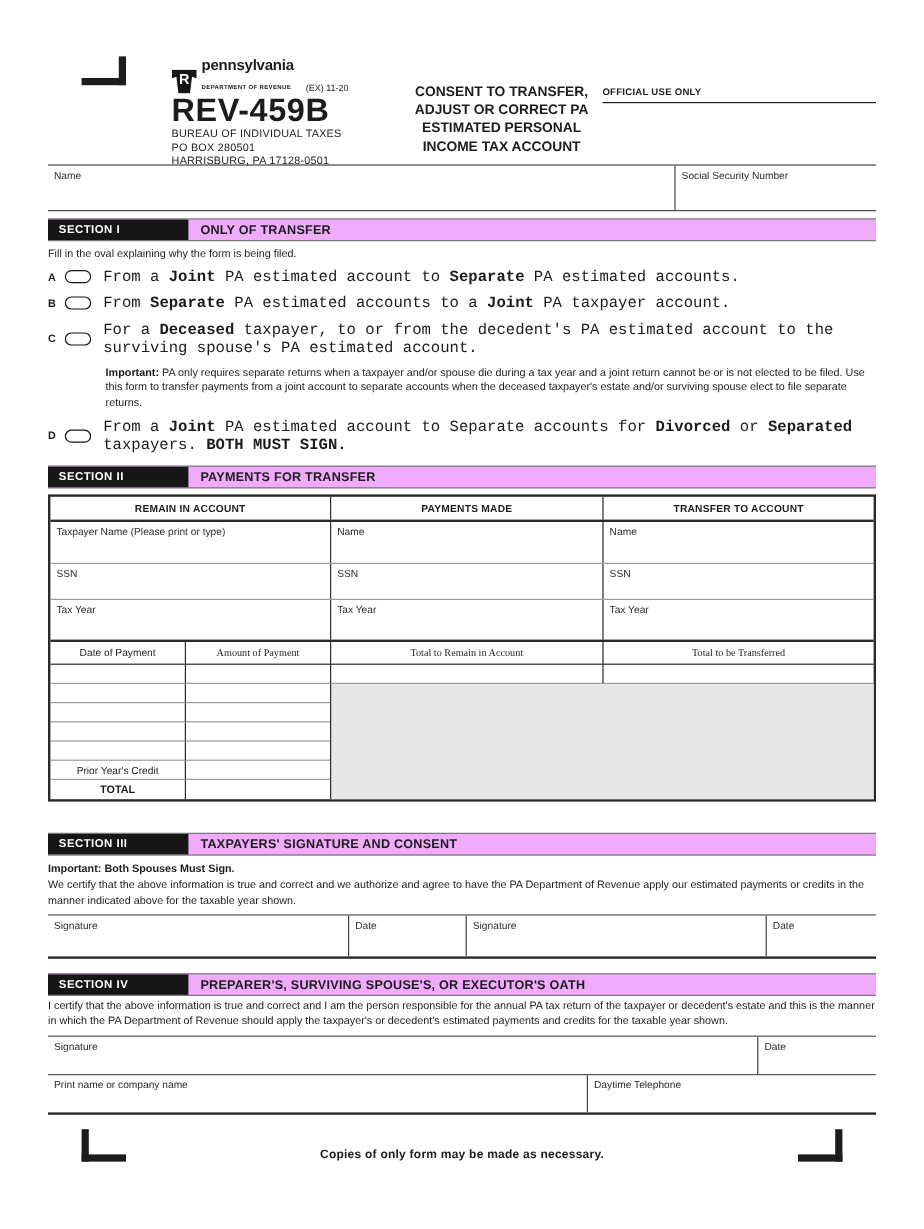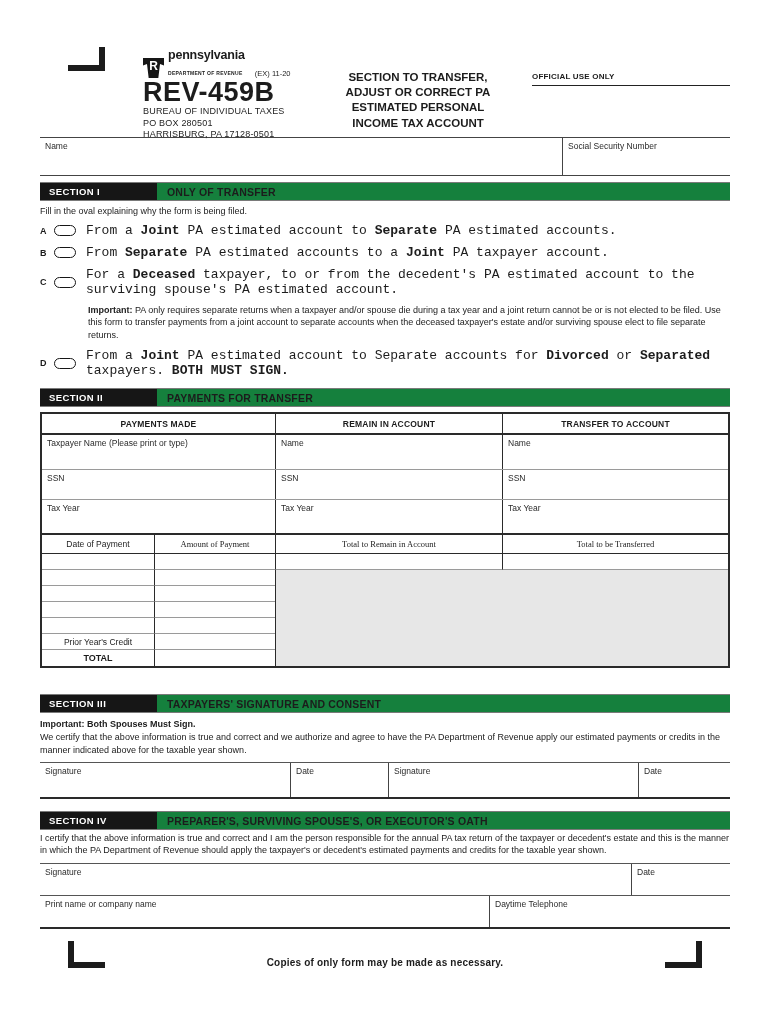--- a/index.html
+++ b/index.html
@@ -23,31 +23,31 @@
     clip-path:polygon(0 5%, 100% 5%, 100% 40%, 81% 33%, 73% 100%, 27% 100%, 19% 33%, 0 40%); }
   .keystone-r { position:absolute; left:50%; top:42%; transform:translate(-50%,-50%); color:#fff; font-weight:bold; font-size:12px; }
   .brand-stack { margin-left:4px; line-height:1; }
   .brand-name { font-weight:bold; font-size:12.5px; letter-spacing:-0.2px; }
   .dept-name { font-size:5px; font-weight:bold; letter-spacing:0.3px; margin-top:1px; }
   .revision { font-size:7.5px; margin-left:10px; padding-bottom:0px; }
   .form-number { font-size:27px; font-weight:bold; line-height:1.05; letter-spacing:0.5px; }
   .addr { font-size:9px; line-height:1.25; letter-spacing:0.2px; }
   .form-title { position:absolute; left:292px; top:24px; width:172px; text-align:center;
     font-weight:bold; font-size:11.5px; line-height:1.32; }
-  .official { position:absolute; left:492px; top:26px; right:0; font-size:8px; font-weight:bold;
+  .official { position:absolute; left:462px; top:26px; right:0; font-size:8px; font-weight:bold;
     letter-spacing:0.2px; border-bottom:1px solid #222; padding-bottom:4px; }
 
   
   .id-row { display:flex; height:39px; border-top:1px solid #444; border-bottom:1px solid #444; box-sizing:border-box; }
   .id-name { width:522px; }
   .id-ssn { flex:1; border-left:1px solid #444; }
   .cell-label { display:block; font-size:8.5px; color:#2a2a2a; padding:3px 5px 0 5px; }
 
   
-  .secbar { display:flex; height:17px; background:#15803d; border-top:1px solid #7a7a7a; border-bottom:1px solid #7a7a7a; box-sizing:content-box; }
+  .secbar { display:flex; height:17px; background:#f0abfc; border-top:1px solid #7a7a7a; border-bottom:1px solid #7a7a7a; box-sizing:content-box; }
   .seclabel { background:#161616; color:#fff; width:108px; display:flex; align-items:center; padding-left:9px;
     font-weight:bold; font-size:9.5px; letter-spacing:0.4px; flex:0 0 auto; }
   .sectitle { display:flex; align-items:center; padding-left:10px; font-weight:bold; font-size:10.5px; letter-spacing:0.2px; }
 
   .instruction { font-size:9px; margin:5px 0 7px 0; }
   .opt { display:flex; align-items:center; margin-bottom:7px; }
   .opt-letter { width:14px; font-weight:bold; font-size:9px; flex:0 0 auto; }
   .oval { display:inline-block; width:20px; height:9px; border:1.7px solid #161616; border-radius:6px; margin-right:10px; flex:0 0 auto; }
   .opt-text { font-size:13px;font-family:Liberation Mono, monospace; }
   .imp-para { margin:0 0 7px 48px; font-size:9px; line-height:1.38; max-width:642px; }
@@ -106,21 +106,21 @@
             <span class="dept-name">DEPARTMENT OF REVENUE</span>
           </span>
           <span class="revision">(EX) 11-20</span>
         </div>
         <div class="form-number">REV-459B</div>
         <div class="addr">BUREAU OF INDIVIDUAL TAXES</div>
         <div class="addr">PO BOX 280501</div>
         <div class="addr">HARRISBURG, PA 17128-0501</div>
       </div>
       <div class="form-title">
-        <div>SECTION TO TRANSFER,</div>
+        <div>CONSENT TO TRANSFER,</div>
         <div>ADJUST OR CORRECT PA</div>
         <div>ESTIMATED PERSONAL</div>
         <div>INCOME TAX ACCOUNT</div>
       </div>
       <div class="official">OFFICIAL USE ONLY</div>
     </div>
 
     <div class="id-row">
       <div class="id-name">
         <span class="cell-label">Name</span>
@@ -161,22 +161,22 @@
       <span class="opt-text"><span>From a </span><b>Joint</b><span> PA estimated account to Separate accounts for </span><b>Divorced</b><span> or </span><b>Separated</b><span> taxpayers. </span><b>BOTH MUST SIGN.</b></span>
     </div>
 
     <div class="secbar mt10">
       <div class="seclabel">SECTION II</div>
       <div class="sectitle">PAYMENTS FOR TRANSFER</div>
     </div>
 
     <div class="tbl">
       <div class="row3 head3">
+        <div>REMAIN IN ACCOUNT</div>
         <div>PAYMENTS MADE</div>
-        <div>REMAIN IN ACCOUNT</div>
         <div>TRANSFER TO ACCOUNT</div>
       </div>
       <div class="row3 frow h34">
         <div>
             <span class="cell-label">Taxpayer Name (Please print or type)</span>
           </div>
         <div>
             <span class="cell-label">Name</span>
           </div>
         <div>

